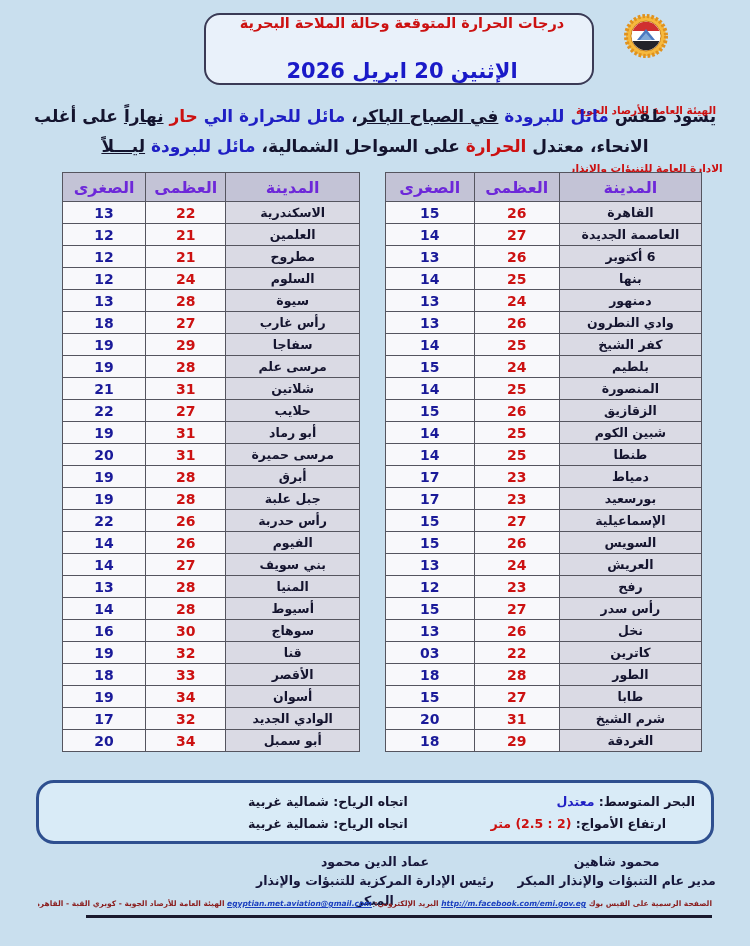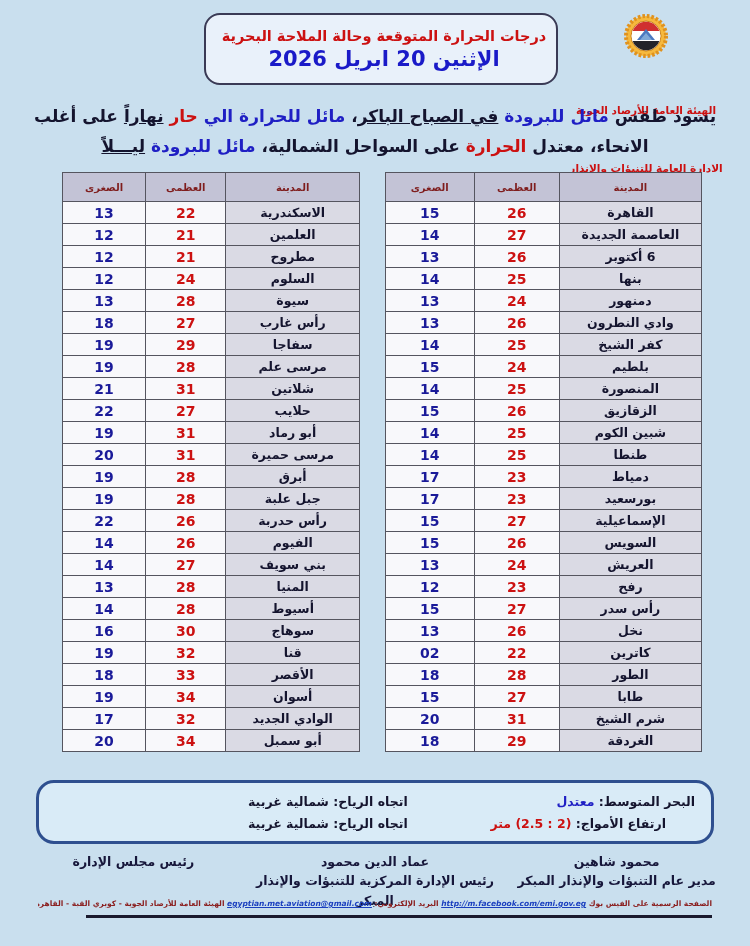--- a/index.html
+++ b/index.html
@@ -3,23 +3,23 @@
 <meta charset="utf-8">
 <style>
   html,body{margin:0;padding:0;}
   body{
     width:750px;height:946px;position:relative;overflow:hidden;
     background:#c9dfee;
     font-family:"DejaVu Sans", sans-serif;
   }
   
   .title-box{
-    position:absolute;left:204px;top:13px;width:354px;height:72px;
+    position:absolute;left:204px;top:13px;width:390px;height:72px;
     background:#e9f1fa;border:2px solid #3a3a55;border-radius:16px;
-    display:flex;flex-direction:column;justify-content:center;align-items:center;gap:3px;
+    display:flex;flex-direction:column;justify-content:space-between;align-items:center;gap:3px;
     box-sizing:border-box;
     padding-left:6px;
   }
   .title-line1{color:#cc1111;font-weight:bold;font-size:14.5px;direction:rtl;}
   .title-line2{color:#1a1ac8;font-weight:bold;font-size:21px;direction:rtl;}
   .org-block{position:absolute;right:20px;top:12px;width:168px;text-align:center;}
   .logo{width:48px;height:48px;margin:0 auto;display:block;}
   .org-line{color:#cc1111;font-weight:bold;font-size:10.5px;line-height:1.4;direction:rtl;margin-top:43px;}
   
   .summary{
@@ -30,21 +30,21 @@
   .tables{
     position:absolute;top:172px;left:0;right:0;
     display:flex;direction:rtl;justify-content:flex-start;
     padding:0 48px 0 62px;gap:25px;box-sizing:border-box;
   }
   table.temp-table{border-collapse:collapse;table-layout:fixed;direction:rtl;}
   table.right-table{width:317px;}
   table.left-table{width:298px;}
   .temp-table th,.temp-table td{border:1px solid #55555f;padding:0;}
   .temp-table thead th{
-    background:#c3c3d6;color:#7f1d1d;font-size:10px;font-weight:bold;height:28px;
+    background:#c3c3d6;color:#6d28d9;font-size:16px;font-weight:bold;height:28px;
   }
   .temp-table td{height:21px;text-align:center;font-weight:bold;vertical-align:middle;}
   .temp-table td.city{background:#dadae4;color:#14142e;font-size:12.5px;}
   .temp-table td.max{background:#f8f8fb;color:#cc1111;font-size:14px;}
   .temp-table td.min{background:#f8f8fb;color:#1a1a99;font-size:14px;}
   
   .marine{
     position:absolute;top:780px;left:36px;right:36px;height:64px;
     border:3px solid #2e4f8f;border-radius:18px;background:#d9ebf7;
     display:flex;flex-direction:column;justify-content:center;gap:7px;
@@ -210,21 +210,21 @@
           <td class="min">15</td>
         </tr>
         <tr>
           <td class="city">نخل</td>
           <td class="max">26</td>
           <td class="min">13</td>
         </tr>
         <tr>
           <td class="city">كاترين</td>
           <td class="max">22</td>
-          <td class="min">02</td>
+          <td class="min">03</td>
         </tr>
         <tr>
           <td class="city">الطور</td>
           <td class="max">28</td>
           <td class="min">18</td>
         </tr>
         <tr>
           <td class="city">طابا</td>
           <td class="max">27</td>
           <td class="min">15</td>
@@ -400,18 +400,17 @@
 <div class="signatures">
   <div>
     <div>محمود شاهين</div>
     <div>مدير عام التنبؤات والإنذار المبكر</div>
   </div>
   <div>
     <div>عماد الدين محمود</div>
     <div>رئيس الإدارة المركزية للتنبؤات والإنذار المبكر</div>
   </div>
   <div>
-    <div>رئيس مجلس الإدارة</div>
   </div>
 </div>
 
 <div class="footer"><span>الصفحة الرسمية على الفيس بوك </span><span class="link">http://m.facebook.com/emi.gov.eg</span><span> البريد الإلكتروني: </span><span class="link">egyptian.met.aviation@gmail.com</span><span> الهيئة العامة للأرصاد الجوية - كوبري القبة - القاهرة - جمهورية مصر العربية. تليفون: 24666719، 24666714 فاكس: 24666721 </span></div>
 <div class="bottom-line"></div>
 
 </body></html>

